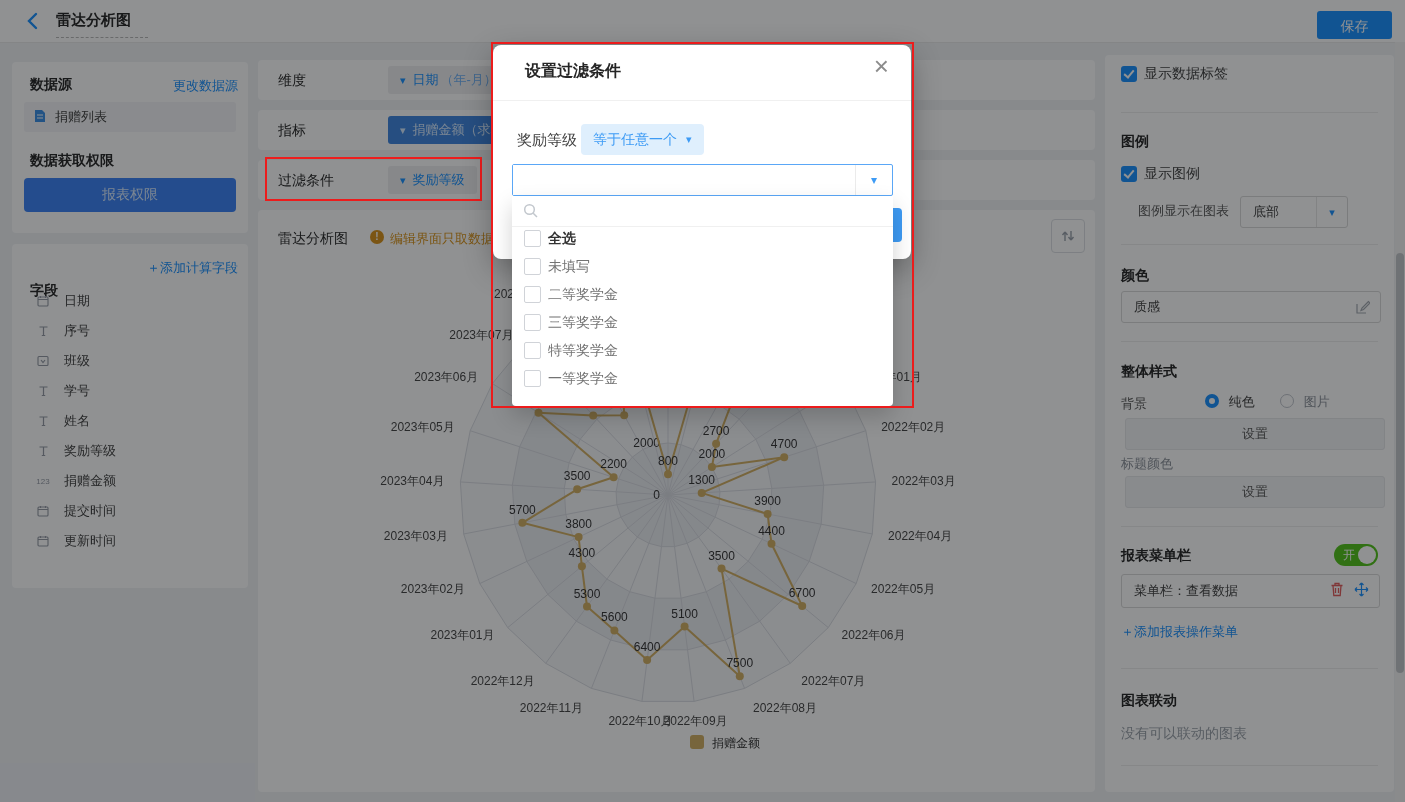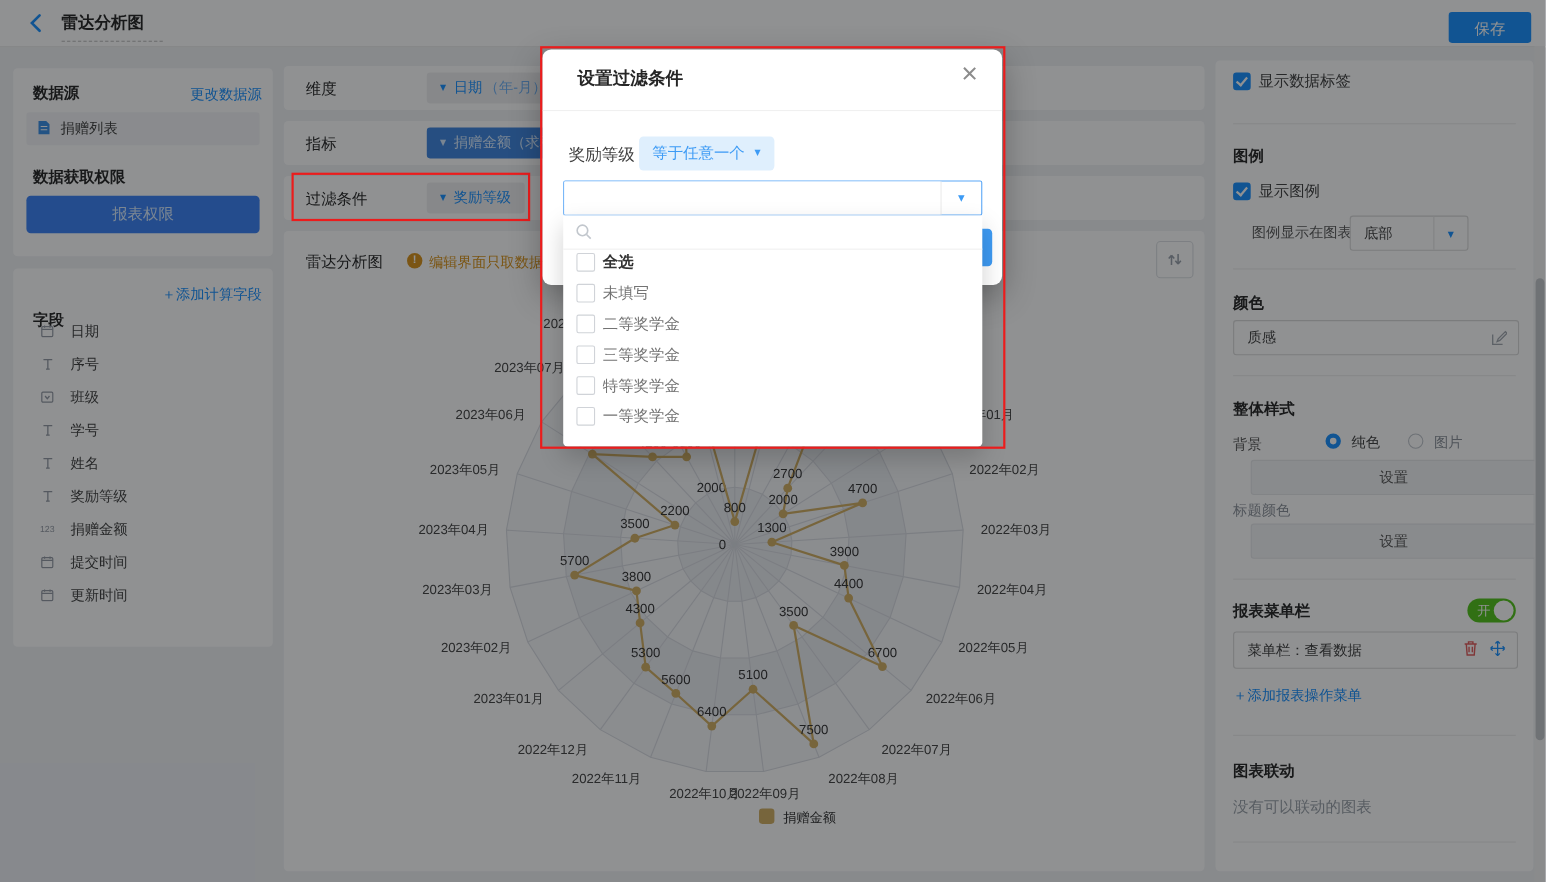--- a/index.html
+++ b/index.html
@@ -29,21 +29,21 @@
   
   .divider{position:absolute;left:16px;right:16px;border-top:1px solid #ededed;}
   .cb{width:16px;height:16px;border-radius:3px;background:#1890ff;position:relative;flex:none;}
   .cb:after{content:"";position:absolute;left:5px;top:1.5px;width:4px;height:8px;border:solid #fff;
             border-width:0 2px 2px 0;transform:rotate(40deg);}
   .cbrow{position:absolute;left:16px;display:flex;align-items:center;gap:7px;font-size:14px;color:#404040;}
   .select{position:absolute;border:1px solid #d9d9d9;border-radius:3px;background:#fff;display:flex;align-items:center;}
   .select .sval{flex:1;padding-left:12px;color:#404040;}
   .select .scaret{width:30px;align-self:stretch;border-left:1px solid #e6e6e6;display:flex;align-items:center;
                   justify-content:center;color:#1890ff;font-size:11px;}
-  .setbtn{position:absolute;left:32px;width:258px;height:30px;background:#f3f4f6;border:1px solid #e5e7ea;
+  .setbtn{position:absolute;left:20px;width:258px;height:30px;background:#f3f4f6;border:1px solid #e5e7ea;
           border-radius:3px;text-align:center;line-height:30px;color:#595959;}
   .radio{width:14px;height:14px;border-radius:50%;box-sizing:border-box;display:inline-block;vertical-align:-2px;}
   .radio.on{border:4.5px solid #1890ff;background:#fff;}
   .radio.off{border:1.5px solid #bfc4cb;background:#fff;}
   #toggle{position:absolute;right:16px;top:489px;width:44px;height:22px;background:#52c41a;border-radius:11px;color:#fff;
           font-size:12px;line-height:22px;padding-left:9px;box-sizing:border-box;}
   #toggle .knob{position:absolute;right:2px;top:2px;width:18px;height:18px;border-radius:50%;background:#fff;}
   
   #mask{position:absolute;inset:0;background:rgba(8,10,14,0.45);z-index:40;}
   #red-row-box{position:absolute;left:265px;top:157px;width:217px;height:44px;border:2px solid #ec1c1c;
@@ -349,21 +349,21 @@
     <span class="cb"></span>
     <span>显示数据标签</span>
   </div>
   <div class="divider" style="top:57px;"></div>
   <div class="abs bold" style="left:16px;top:78px;">图例</div>
   <div class="cbrow" style="top:110px;">
     <span class="cb"></span>
     <span>显示图例</span>
   </div>
   <div class="abs" style="left:33px;top:141px;line-height:30px;color:#595959;">图例显示在图表</div>
-  <div class="select" style="left:122px;top:141px;width:106px;height:30px;">
+  <div class="select" style="left:135px;top:141px;width:106px;height:30px;">
     <span class="sval">底部</span>
     <span class="scaret">▾</span>
   </div>
   <div class="divider" style="top:189px;"></div>
   <div class="abs bold" style="left:16px;top:212px;">颜色</div>
   <div class="select" style="left:16px;top:236px;width:258px;height:30px;">
     <span class="sval">质感</span>
     <span style="margin-left:auto;padding-right:10px;display:flex;align-items:center;">
       <svg width="14" height="14" viewBox="0 0 14 14">
           <path d="M1 4 v9 h9 M12.5 1.5 l-6.5 6.5 l-1 2.5 l2.5 -1 l6.5 -6.5 z" fill="none" stroke="#a2a8b0" stroke-width="1.2"></path>

